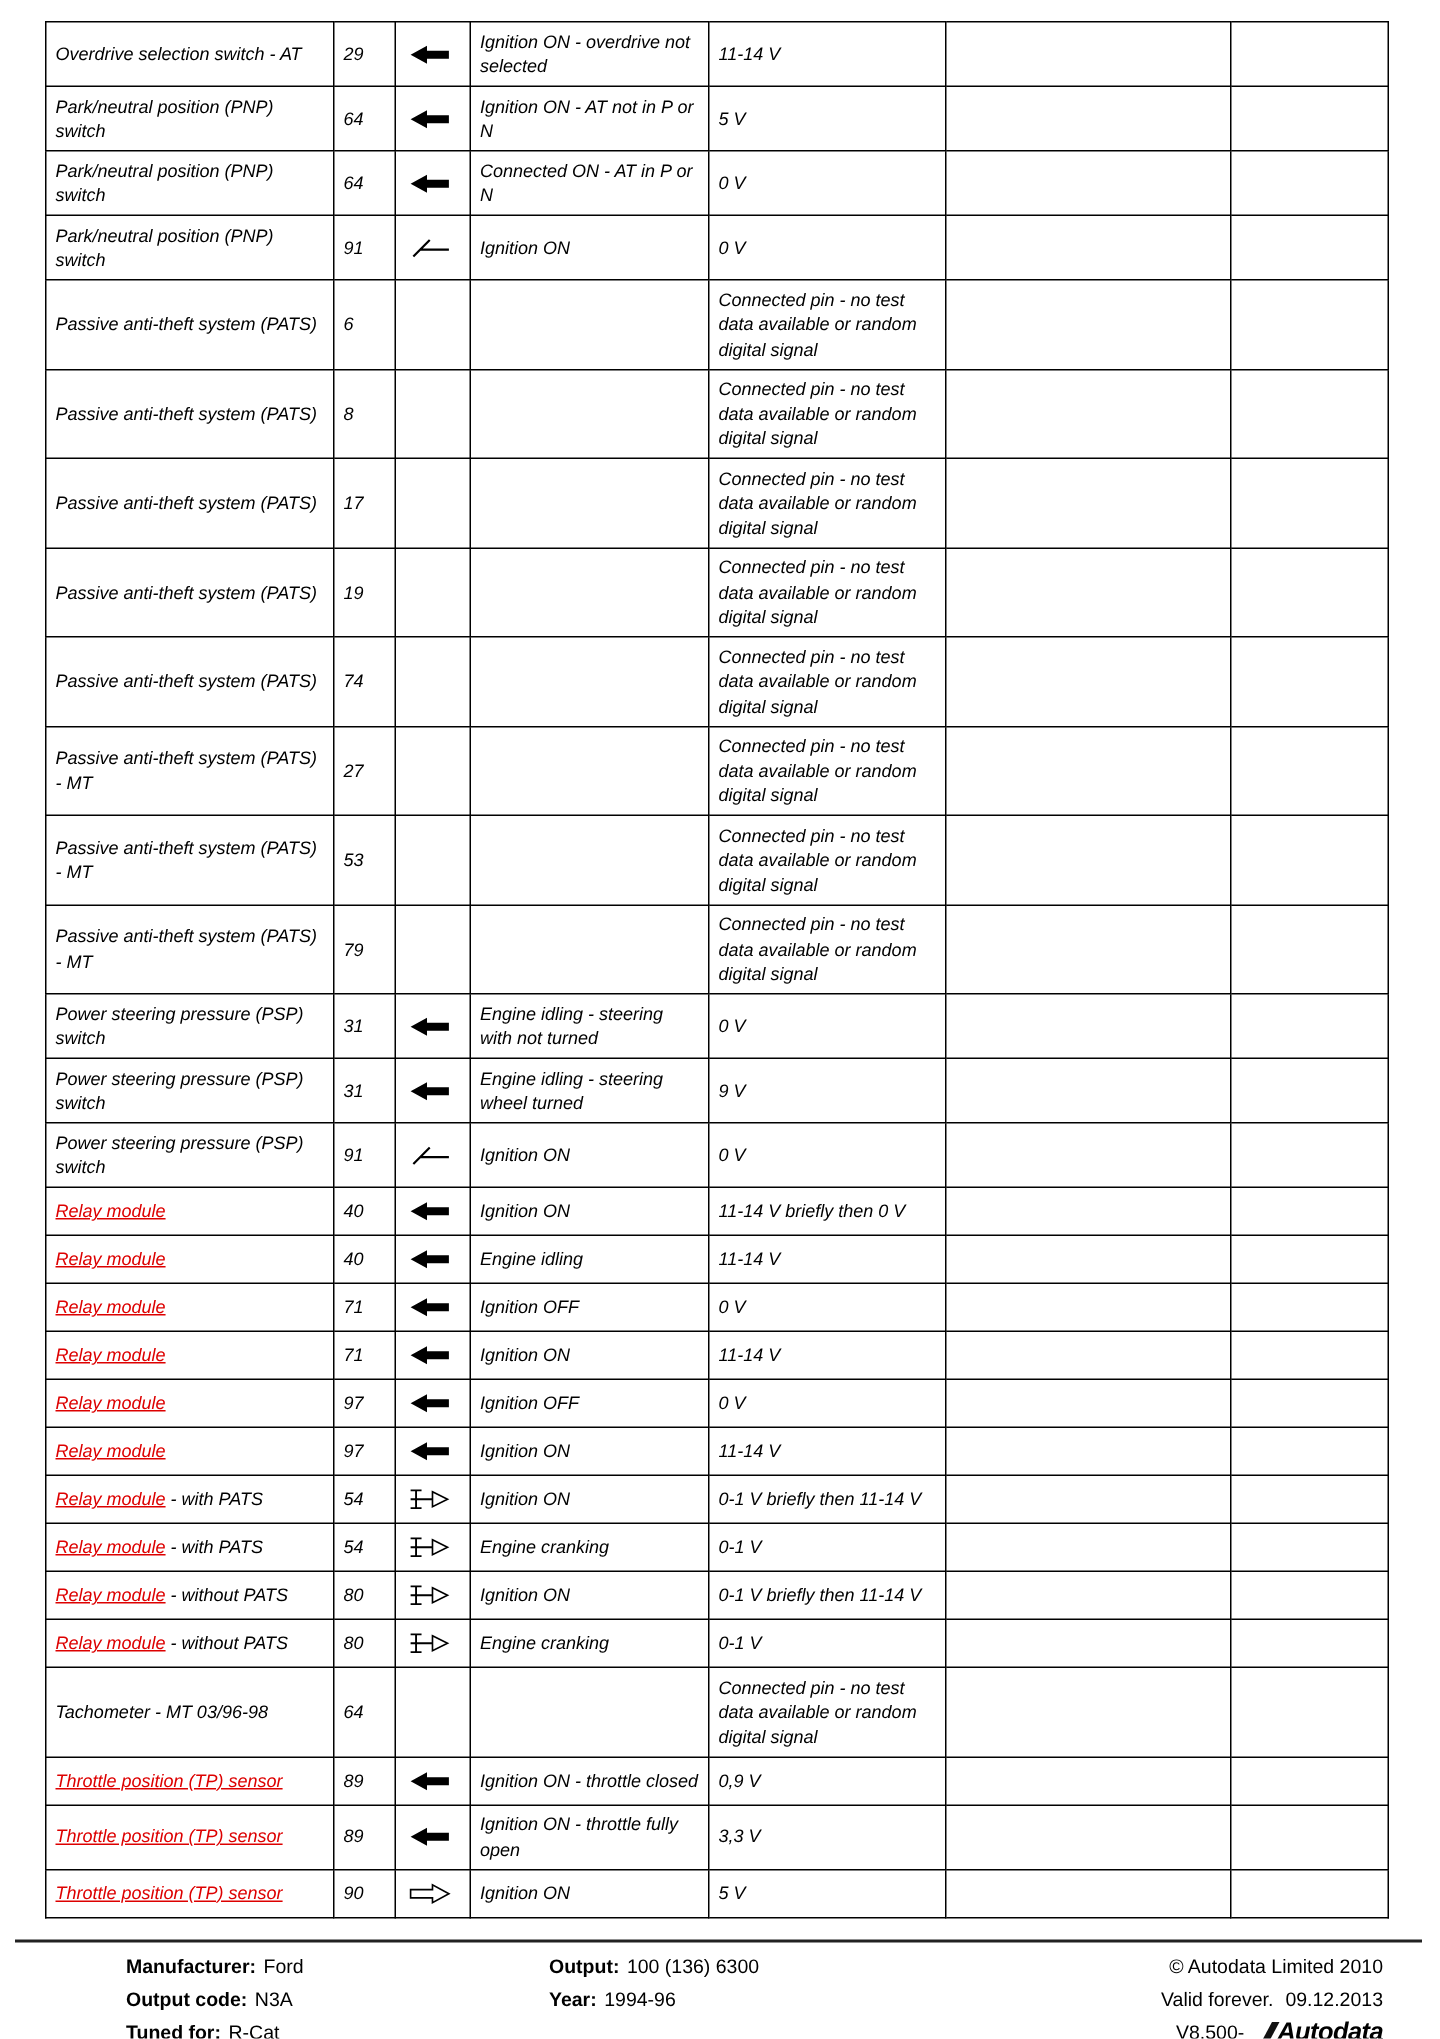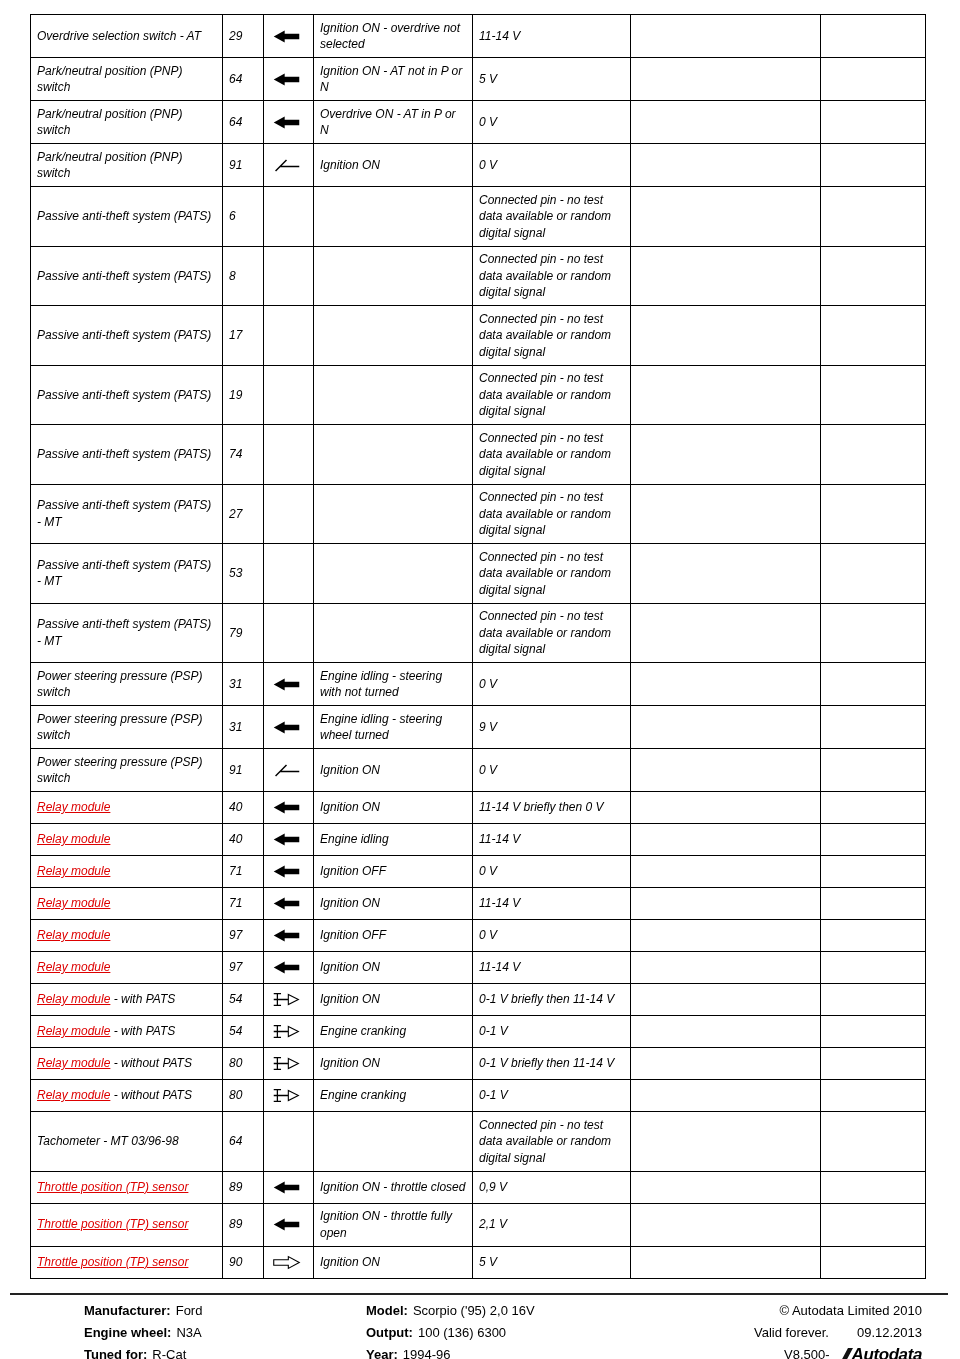--- a/index.html
+++ b/index.html
@@ -52,21 +52,21 @@
     display: flex;
     font-size: 13px;
   }
   .fcol { display: flex; flex-direction: column; }
   .fcol-left  { width: 282px; }
   .fcol-mid   { flex: 1; }
   .fcol-right { text-align: right; align-items: flex-end; }
   .fline { line-height: 16px; margin-bottom: 6px; white-space: nowrap; padding-left: 46px; }
   .flabel { font-weight: bold; margin-right: 5px; }
   .bold { font-weight: normal; }
-  .valid-date { margin-left: 28px; }
+  .valid-date { margin-left: 8px; }
   .version-line { display: flex; align-items: flex-end; gap: 14px; }
   .logo-wrap { display: inline-flex; align-items: flex-end; }
   .logo-slash {
     display: inline-block;
     width: 5px;
     height: 15px;
     background: #111;
     transform: skewX(-28deg);
     margin-right: 3px;
   }
@@ -119,21 +119,21 @@
         <td class="c-empty"></td>
       </tr>
       <tr>
         <td class="c-component"><span>Park/neutral position (PNP) switch</span></td>
         <td class="c-pin">64</td>
         <td class="c-signal">
           <svg class="signal" viewBox="0 0 34 20">
             <path d="M3 10 L15 3.5 L15 7 L31 7 L31 13 L15 13 L15 16.5 Z" fill="#000"></path>
           </svg>
         </td>
-        <td class="c-condition">Overdrive ON - AT in P or N</td>
+        <td class="c-condition">Connected ON - AT in P or N</td>
         <td class="c-value">0 V</td>
         <td class="c-empty"></td>
         <td class="c-empty"></td>
       </tr>
       <tr>
         <td class="c-component"><span>Park/neutral position (PNP) switch</span></td>
         <td class="c-pin">91</td>
         <td class="c-signal">
           <svg class="signal" viewBox="0 0 34 20">
             <path d="M5 16 L17 4 M10 11 L31 11" stroke="#000" stroke-width="1.6" fill="none"></path>
@@ -413,21 +413,21 @@
       </tr>
       <tr>
         <td class="c-component"><span class="link">Throttle position (TP) sensor</span></td>
         <td class="c-pin">89</td>
         <td class="c-signal">
           <svg class="signal" viewBox="0 0 34 20">
             <path d="M3 10 L15 3.5 L15 7 L31 7 L31 13 L15 13 L15 16.5 Z" fill="#000"></path>
           </svg>
         </td>
         <td class="c-condition">Ignition ON - throttle fully open</td>
-        <td class="c-value">2,1 V</td>
+        <td class="c-value">3,3 V</td>
         <td class="c-empty"></td>
         <td class="c-empty"></td>
       </tr>
       <tr>
         <td class="c-component"><span class="link">Throttle position (TP) sensor</span></td>
         <td class="c-pin">90</td>
         <td class="c-signal">
           <svg class="signal" viewBox="0 0 34 20">
             <path d="M31 10 L19 3.5 L19 7 L3 7 L3 13 L19 13 L19 16.5 Z" fill="#fff" stroke="#000" stroke-width="1.2"></path>
           </svg>
@@ -439,30 +439,27 @@
       </tr>
     </tbody>
 </table>
 
 <div class="footer">
   <div class="fcol fcol-left">
     <div class="fline">
       <span class="flabel">Manufacturer:</span><span>Ford</span>
     </div>
     <div class="fline">
-      <span class="flabel">Engine wheel:</span><span>N3A</span>
+      <span class="flabel">Output code:</span><span>N3A</span>
     </div>
     <div class="fline">
       <span class="flabel">Tuned for:</span><span>R-Cat</span>
     </div>
   </div>
   <div class="fcol fcol-mid">
-    <div class="fline">
-      <span class="flabel">Model:</span><span>Scorpio ('95) 2,0 16V</span>
-    </div>
     <div class="fline">
       <span class="flabel">Output:</span><span>100 (136) 6300</span>
     </div>
     <div class="fline">
       <span class="flabel">Year:</span><span>1994-96</span>
     </div>
   </div>
   <div class="fcol fcol-right">
     <div class="fline">© Autodata Limited 2010</div>
     <div class="fline">

